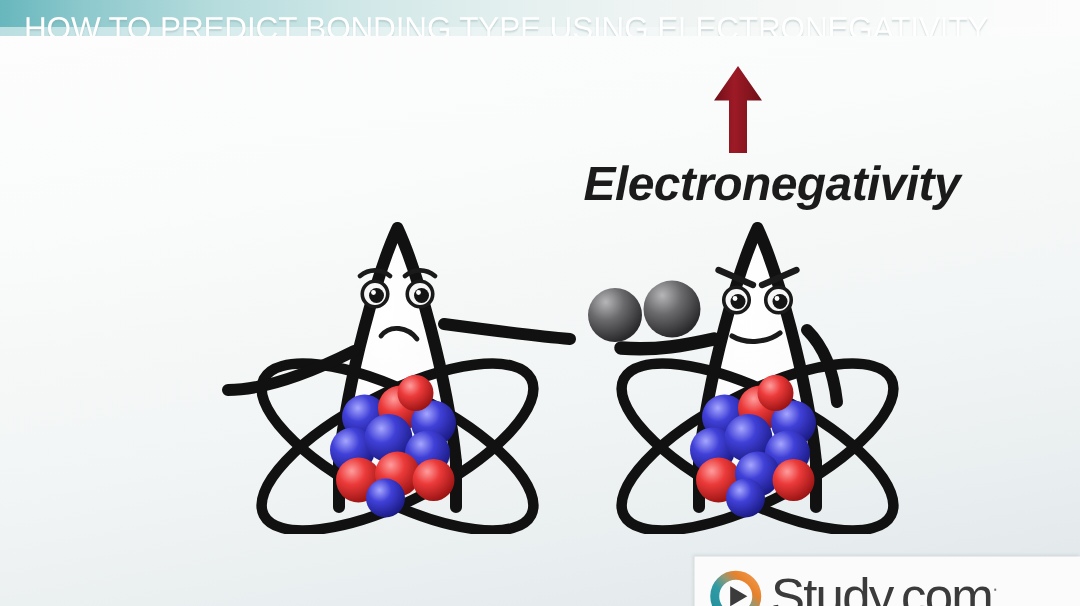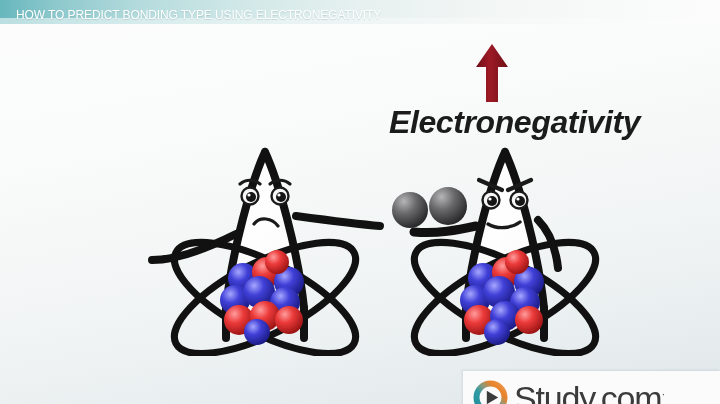--- a/index.html
+++ b/index.html
@@ -37,21 +37,21 @@
   #titlebar::after {
     content:"";
     position:absolute;
     left:0; bottom:0; width:100%; height:6px;
     background: linear-gradient(to right, rgba(255,255,255,.55), rgba(255,255,255,.15));
   }
   #title-text {
     position: absolute;
     left: 16px;
     top: 8px;
-    font-size: 12px;
+    font-size: 21px;
     letter-spacing: -0.1px;
     color: #ffffff;
     white-space: nowrap;
     text-shadow: 0 1px 1px rgba(120,150,155,.30);
     z-index: 2;
   }
 
   
   #arrow-wrap {
     position: absolute;

